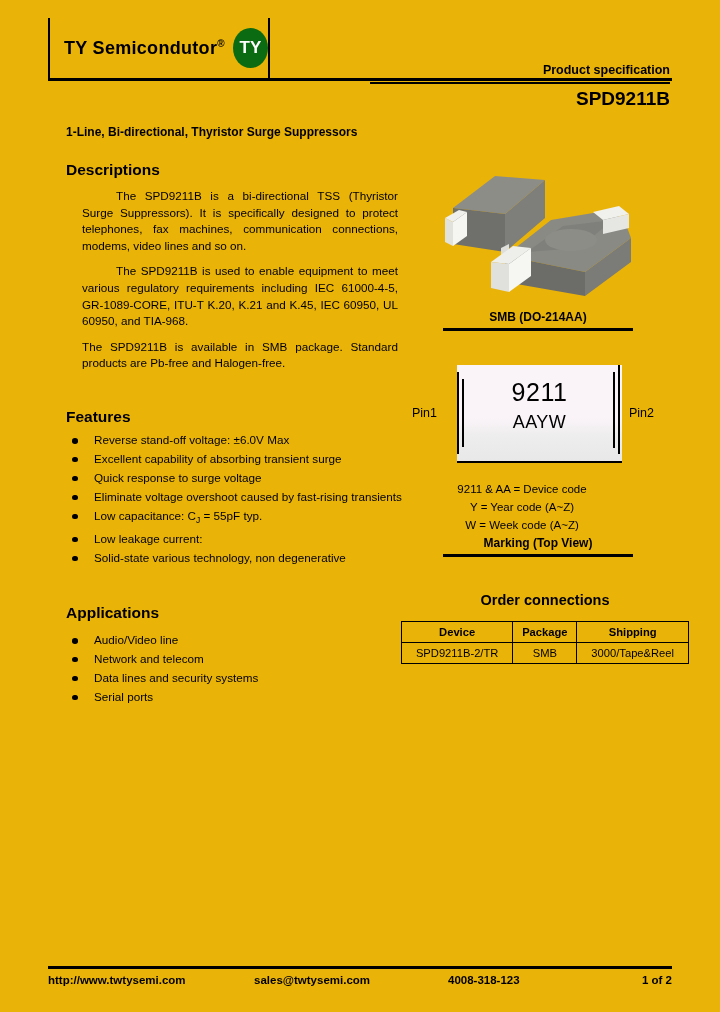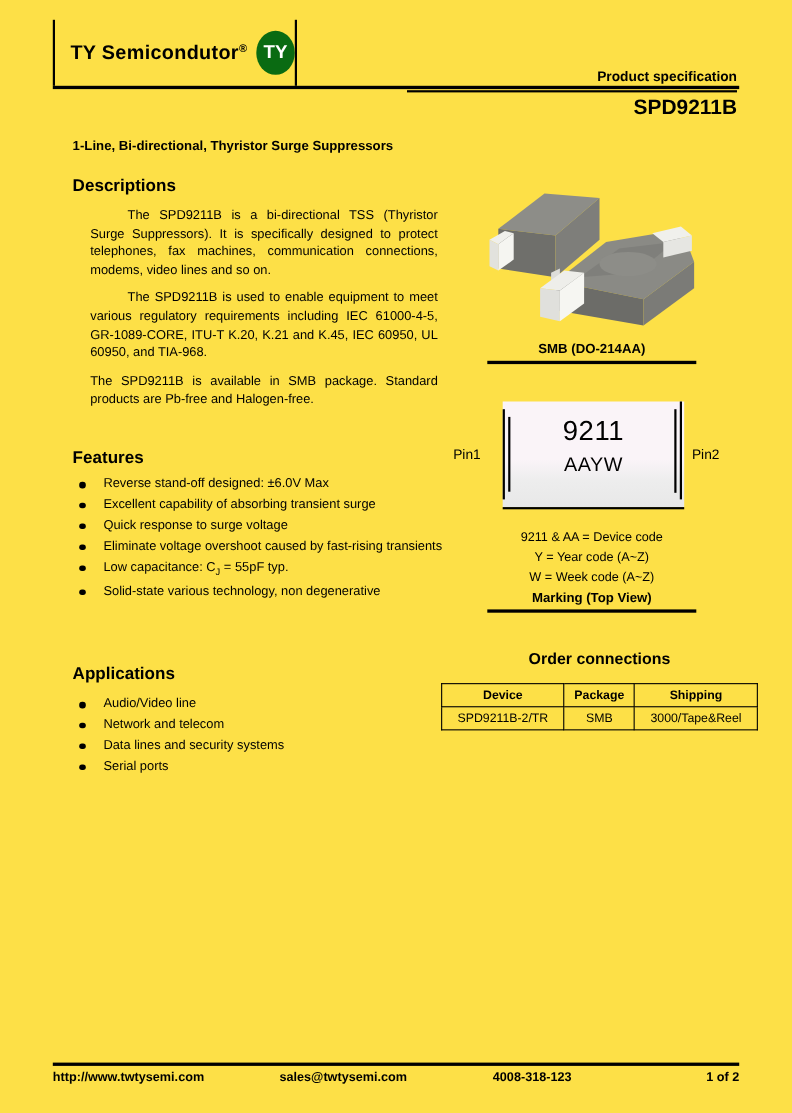--- a/index.html
+++ b/index.html
@@ -7,21 +7,21 @@
     padding: 0;
     background: #ffffff;
   }
   body {
     font-family: "Liberation Sans", sans-serif;
   }
   .page {
     position: relative;
     width: 720px;
     height: 1012px;
-    background: #fde047;
+    background: #eab308;
     overflow: hidden;
   }
 
   
   .logo-box {
     position: absolute;
     left: 48px;
     top: 18px;
     width: 222px;
     height: 60px;
@@ -239,21 +239,21 @@
     position: absolute;
     left: 225px;
     top: 46px;
     font-size: 12.5px;
     color: #000;
   }
 
   
   .legend {
     position: absolute;
-    left: 443px;
+    left: 427px;
     top: 480px;
     width: 190px;
     text-align: center;
     font-size: 11.5px;
     line-height: 18px;
     color: #000;
   }
   .legend-title {
     position: absolute;
     left: 443px;
@@ -345,25 +345,26 @@
 
   <div class="sect-h" style="left:66px; top:161px;">Descriptions</div>
   <div class="leftcol" style="top:188px;">
     <p class="para indent">The SPD9211B is a bi-directional TSS (Thyristor Surge Suppressors). It is specifically designed to protect telephones, fax machines, communication connections, modems, video lines and so on.</p>
     <p class="para indent">The SPD9211B is used to enable equipment to meet various regulatory requirements including IEC 61000-4-5, GR-1089-CORE, ITU-T K.20, K.21 and K.45, IEC 60950, UL 60950, and TIA-968.</p>
     <p class="para">The SPD9211B is available in SMB package. Standard products are Pb-free and Halogen-free.</p>
   </div>
 
   <div class="sect-h" style="left:66px; top:408px;">Features</div>
   <ul class="bullets" style="top:432px;">
-    <li>Reverse stand-off designed: ±6.0V Max</li>
+    <li>Reverse stand-off voltage: ±6.0V Max</li>
     <li>Excellent capability of absorbing transient surge</li>
     <li>Quick response to surge voltage</li>
     <li>Eliminate voltage overshoot caused by fast-rising transients</li>
     <li><span>Low capacitance: C</span><span class="sub">J</span><span> = 55pF typ.</span></li>
+    <li>Low leakage current:</li>
     <li>Solid-state various technology, non degenerative</li>
   </ul>
 
   <div class="sect-h" style="left:66px; top:604px;">Applications</div>
   <ul class="bullets" style="top:632px;">
     <li>Audio/Video line</li>
     <li>Network and telecom</li>
     <li>Data lines and security systems</li>
     <li>Serial ports</li>
   </ul>

